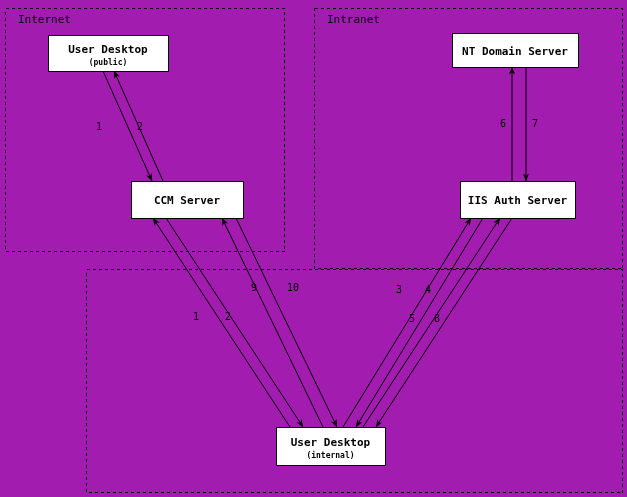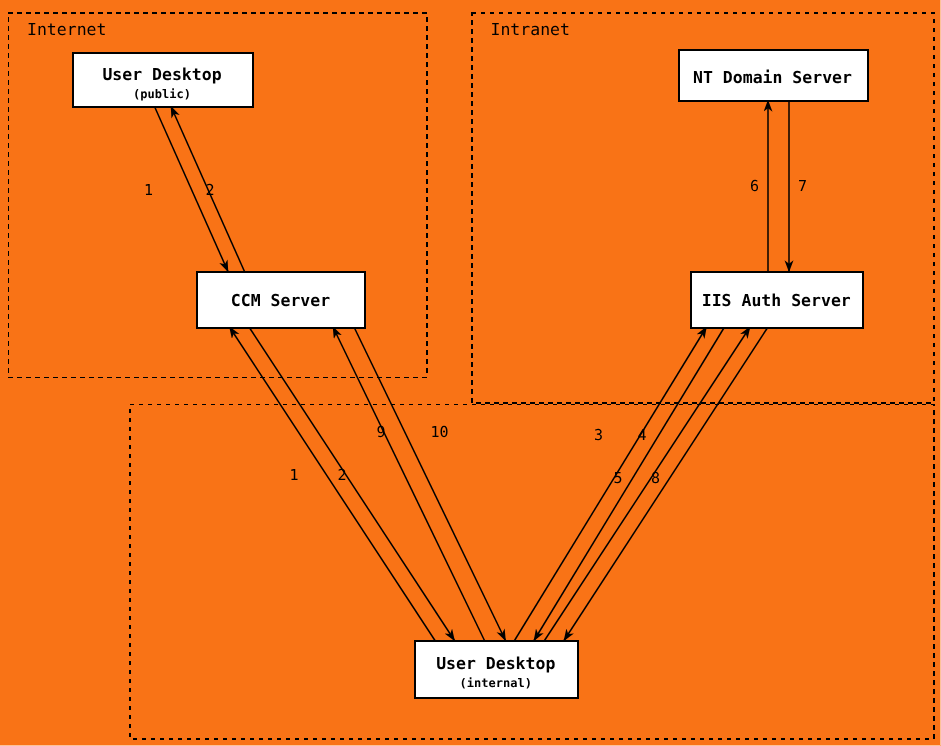--- a/index.html
+++ b/index.html
@@ -8,21 +8,21 @@
     padding: 0;
     background: #ffffff;
   }
   body {
     font-family: "DejaVu Sans Mono", monospace;
   }
   #diagram-root {
     position: relative;
     width: 627px;
     height: 497px;
-    background: #f97316;
+    background: #a21caf;
     overflow: hidden;
   }
   svg.diagram-canvas {
     position: absolute;
     left: 0;
     top: 0;
     width: 627px;
     height: 497px;
     display: block;
   }

